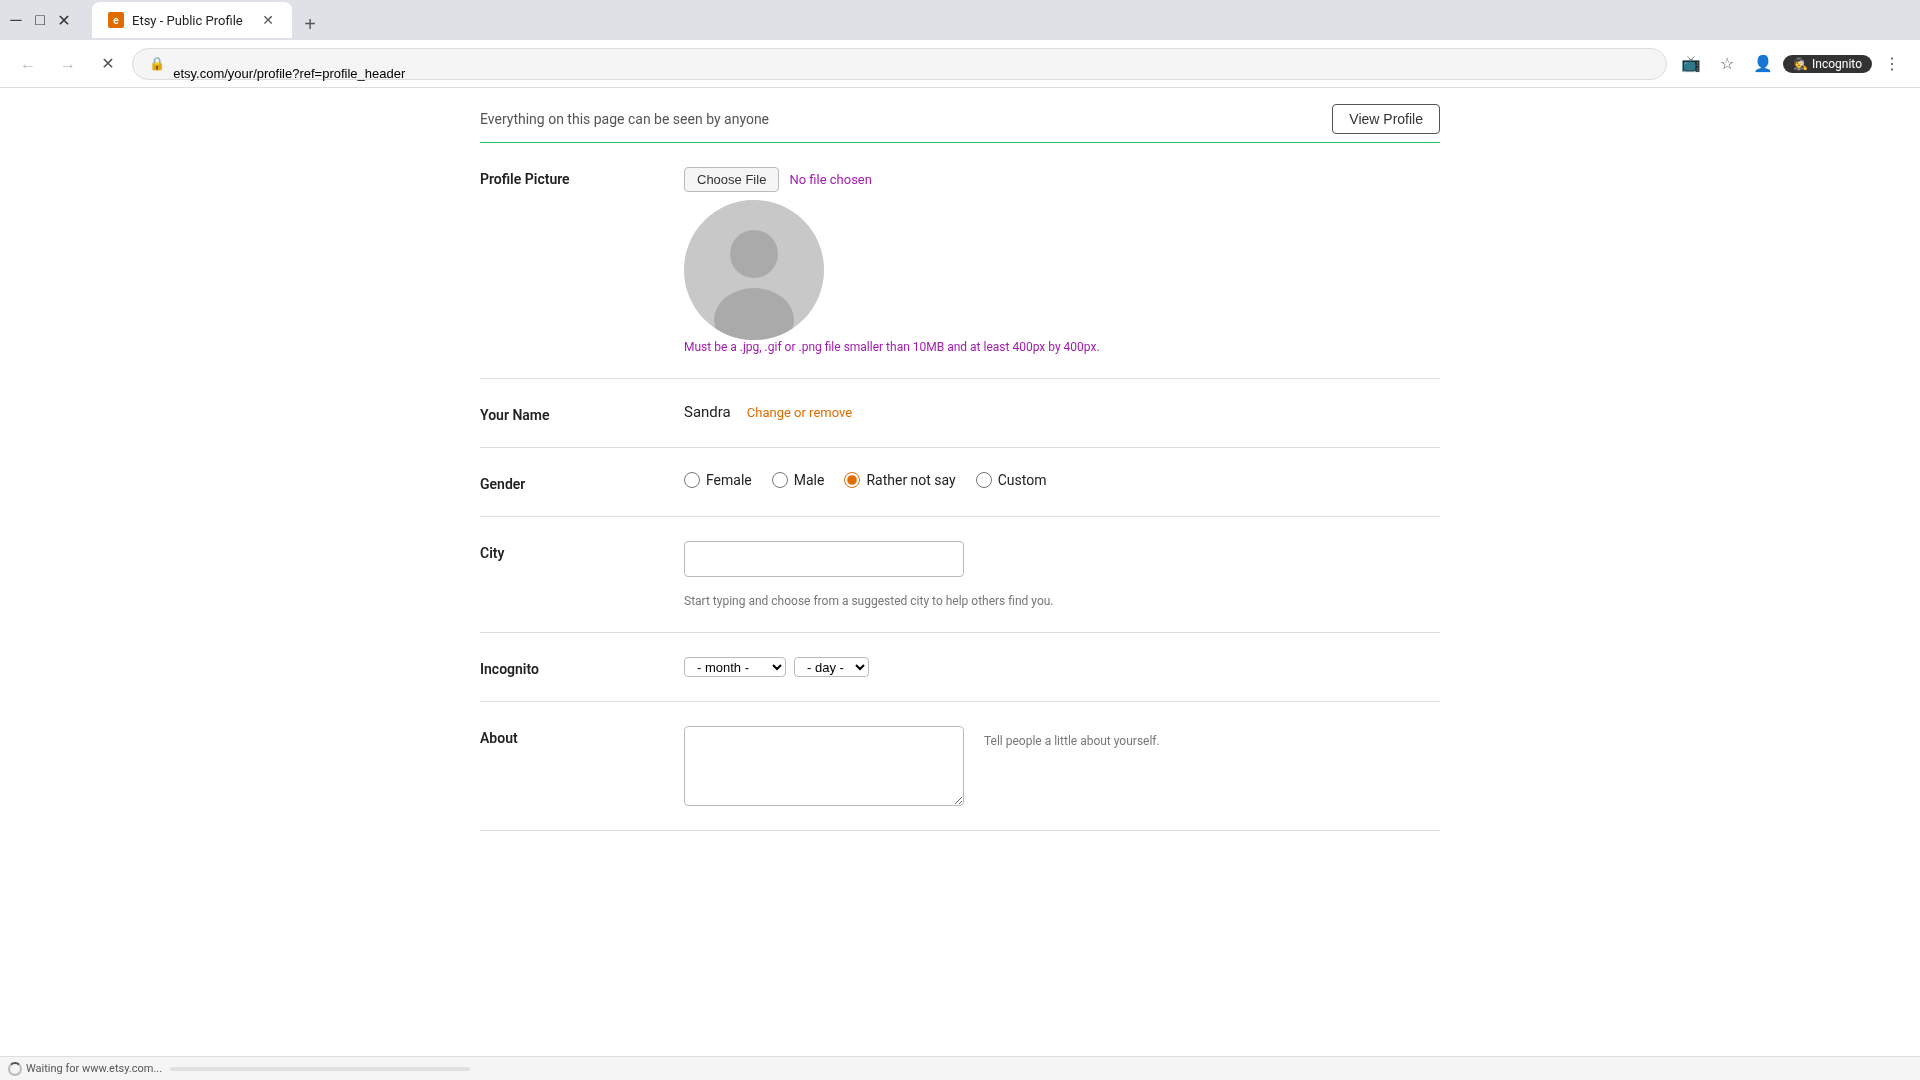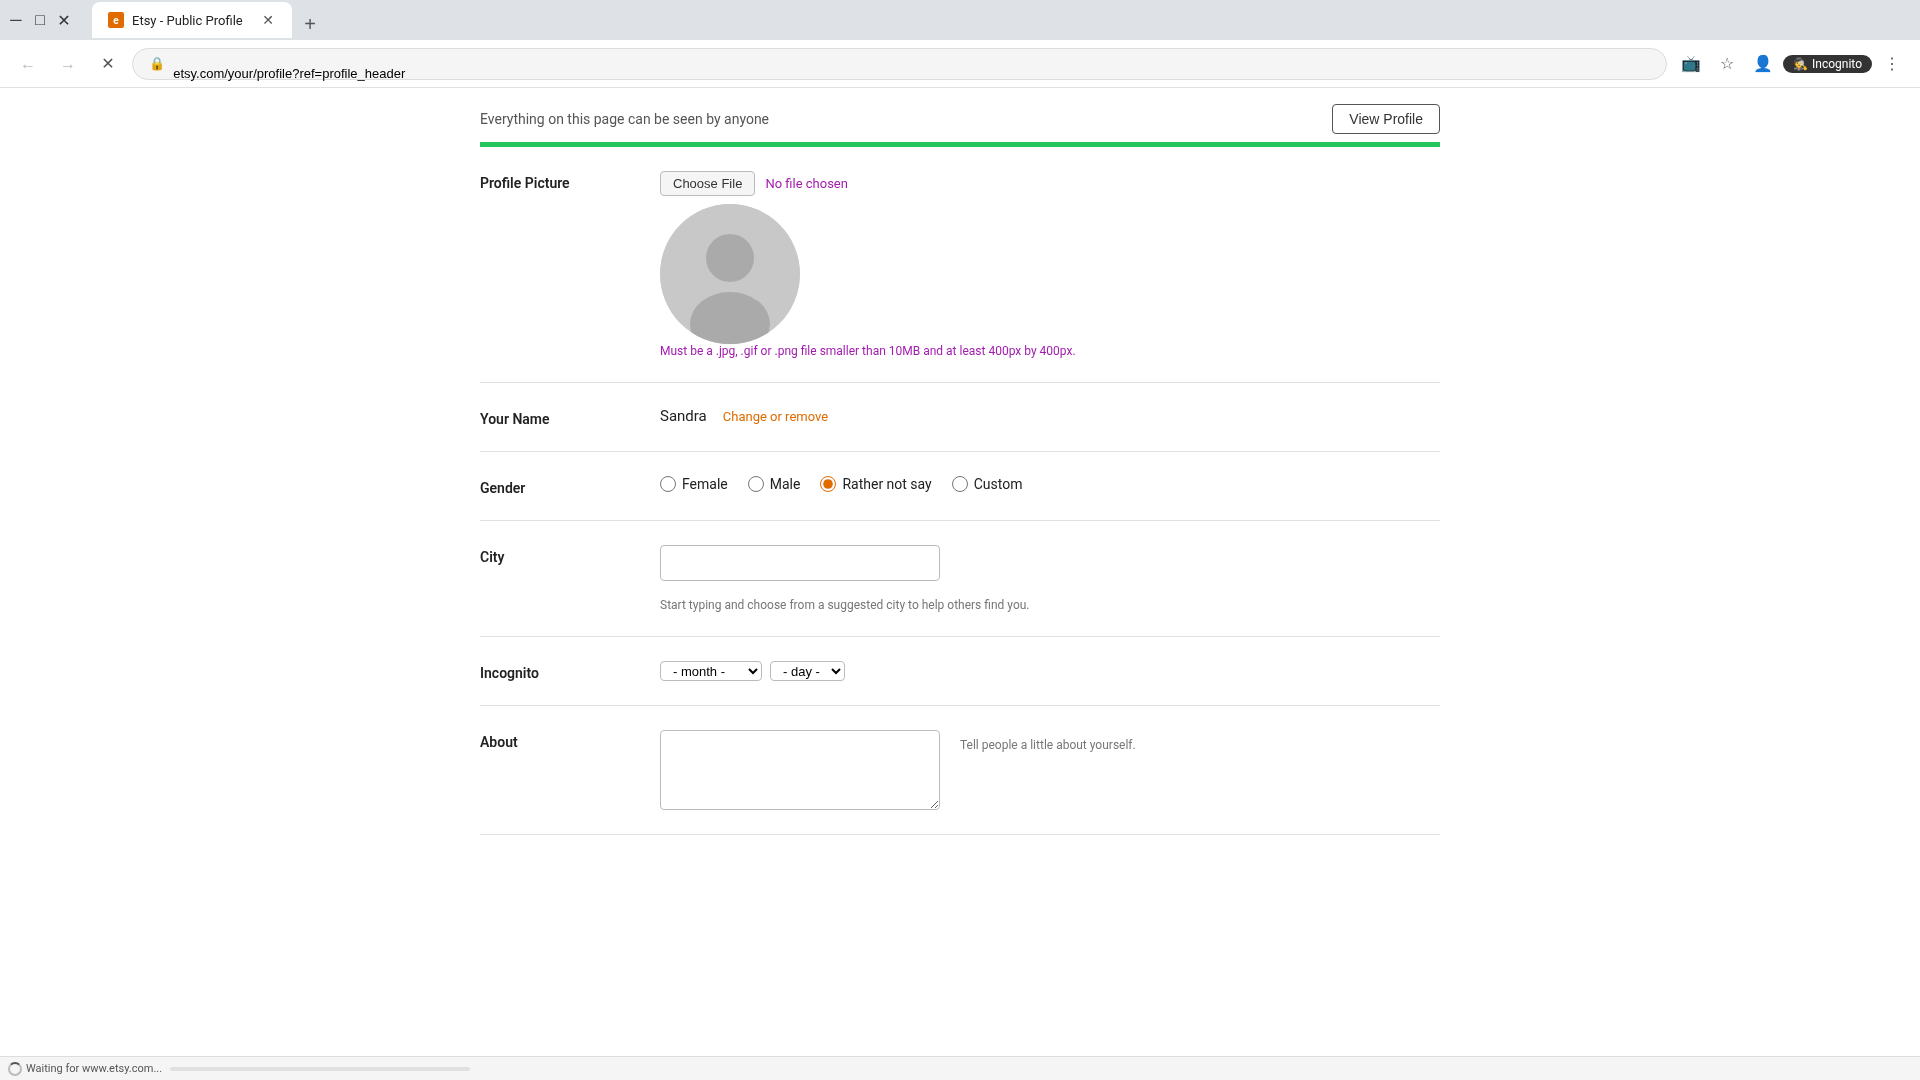--- a/index.html
+++ b/index.html
@@ -207,21 +207,21 @@
       margin: 0 auto;
       padding: 0 20px 40px;
     }
 
     
     .notice-bar {
       display: flex;
       justify-content: space-between;
       align-items: center;
       padding: 16px 0 8px;
-      border-bottom: 5px solid #22c55e;
+      border-bottom: 1px solid #22c55e;
       margin-bottom: 0;
     }
 
     .notice-text {
       font-size: 14px;
       color: #555;
     }
 
     .view-profile-btn {
       background: transparent;
@@ -231,21 +231,21 @@
       cursor: pointer;
       font-size: 14px;
       color: #333;
     }
 
     
     .form-section {
       border-bottom: 1px solid #e0e0e0;
       padding: 24px 0;
       display: flex;
-      gap: 20px;
+      gap: 44px;
     }
 
     .form-label {
       width: 160px;
       min-width: 160px;
       font-size: 14px;
       font-weight: 600;
       color: #222;
       padding-top: 4px;
     }

